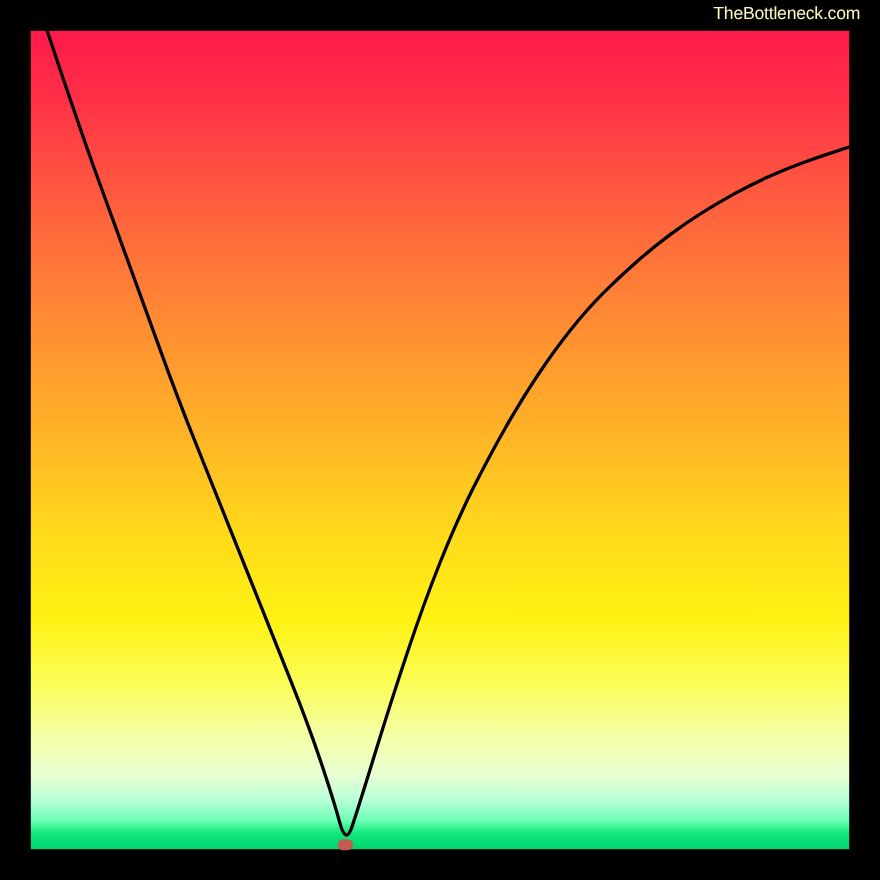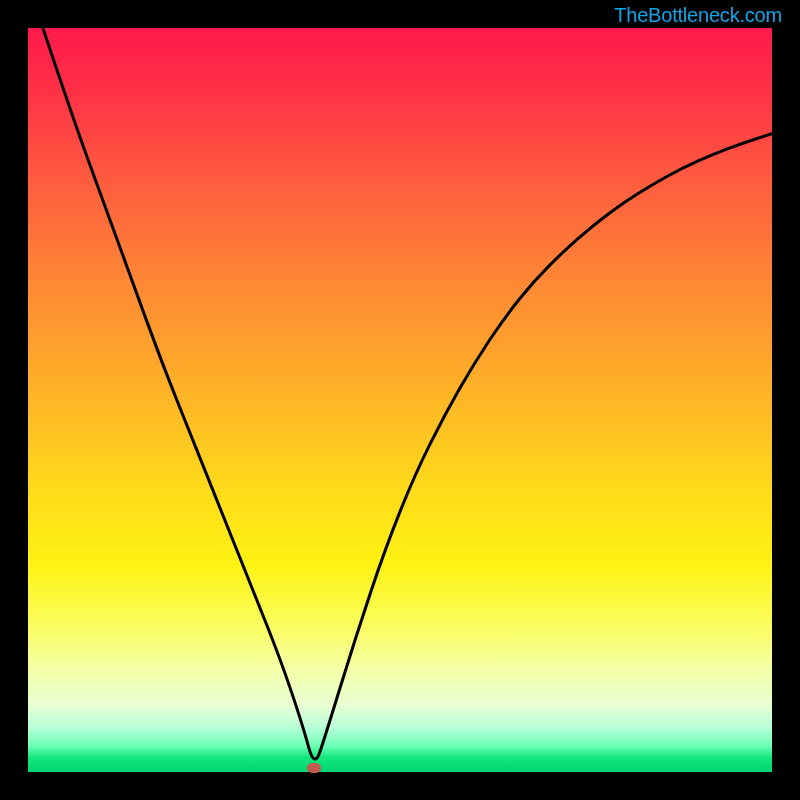--- a/index.html
+++ b/index.html
@@ -8,22 +8,22 @@
     height: 800px;
     background: #000;
     position: relative;
     font-family: Arial, Helvetica, sans-serif;
     overflow: hidden;
   }
   .watermark {
     position: absolute;
     top: 4px;
     right: 18px;
-    color: #0ea5e9;
-    font-size: 20px;
+    color: #fef9c3;
+    font-size: 16px;
     font-weight: 500;
     z-index: 40;
     letter-spacing: -0.2px;
   }
   .plot {
     position: absolute;
     left: 28px;
     top: 28px;
     width: 744px;
     height: 744px;

